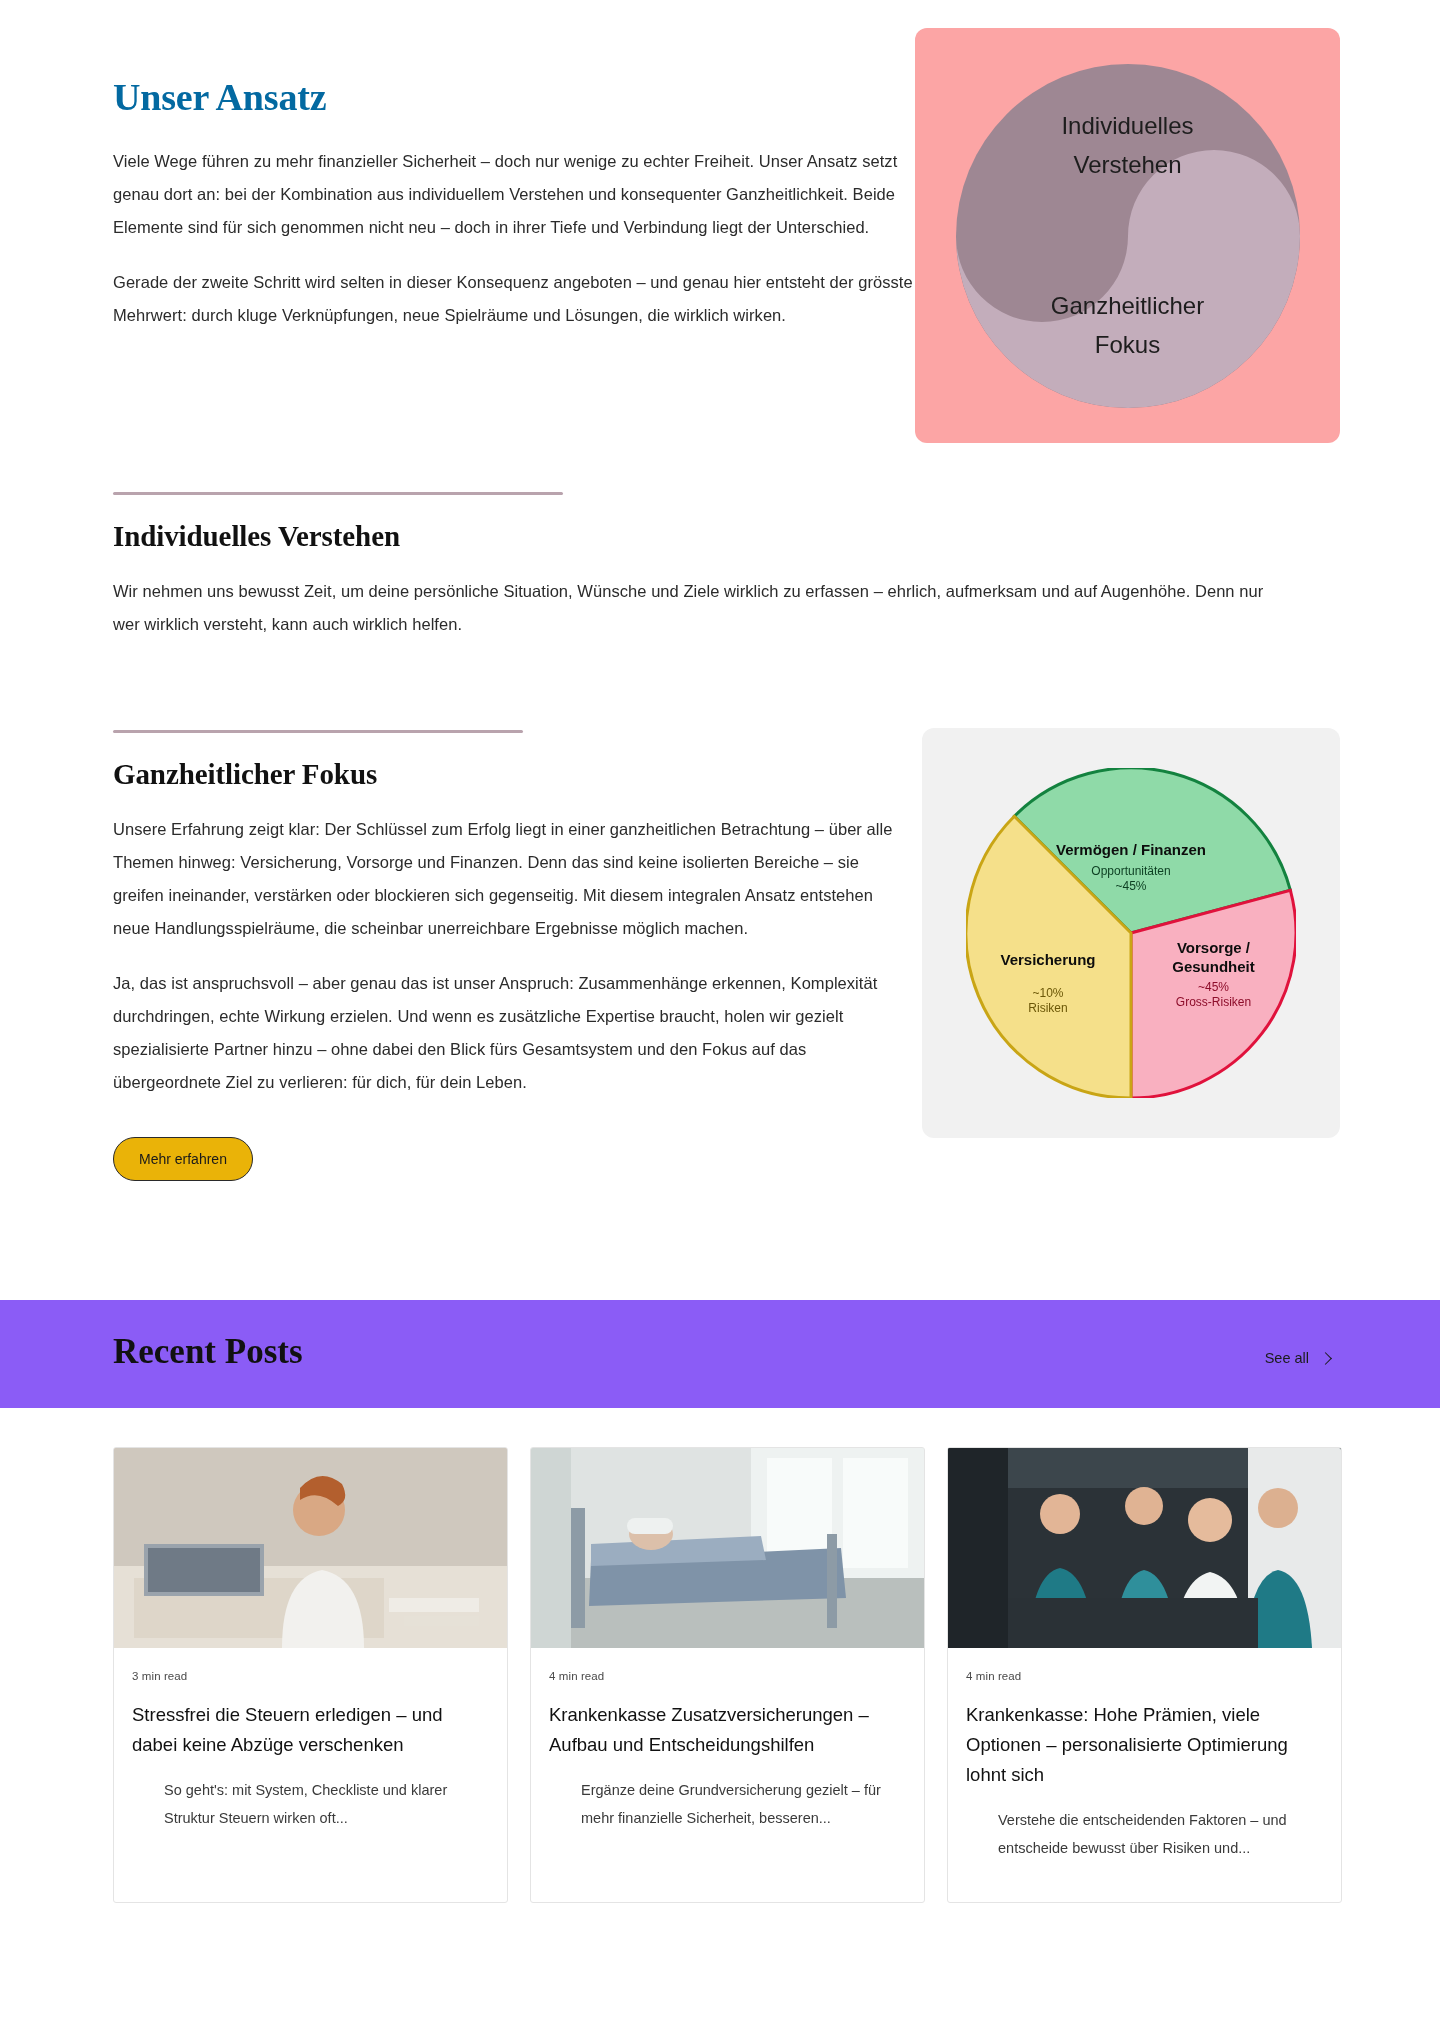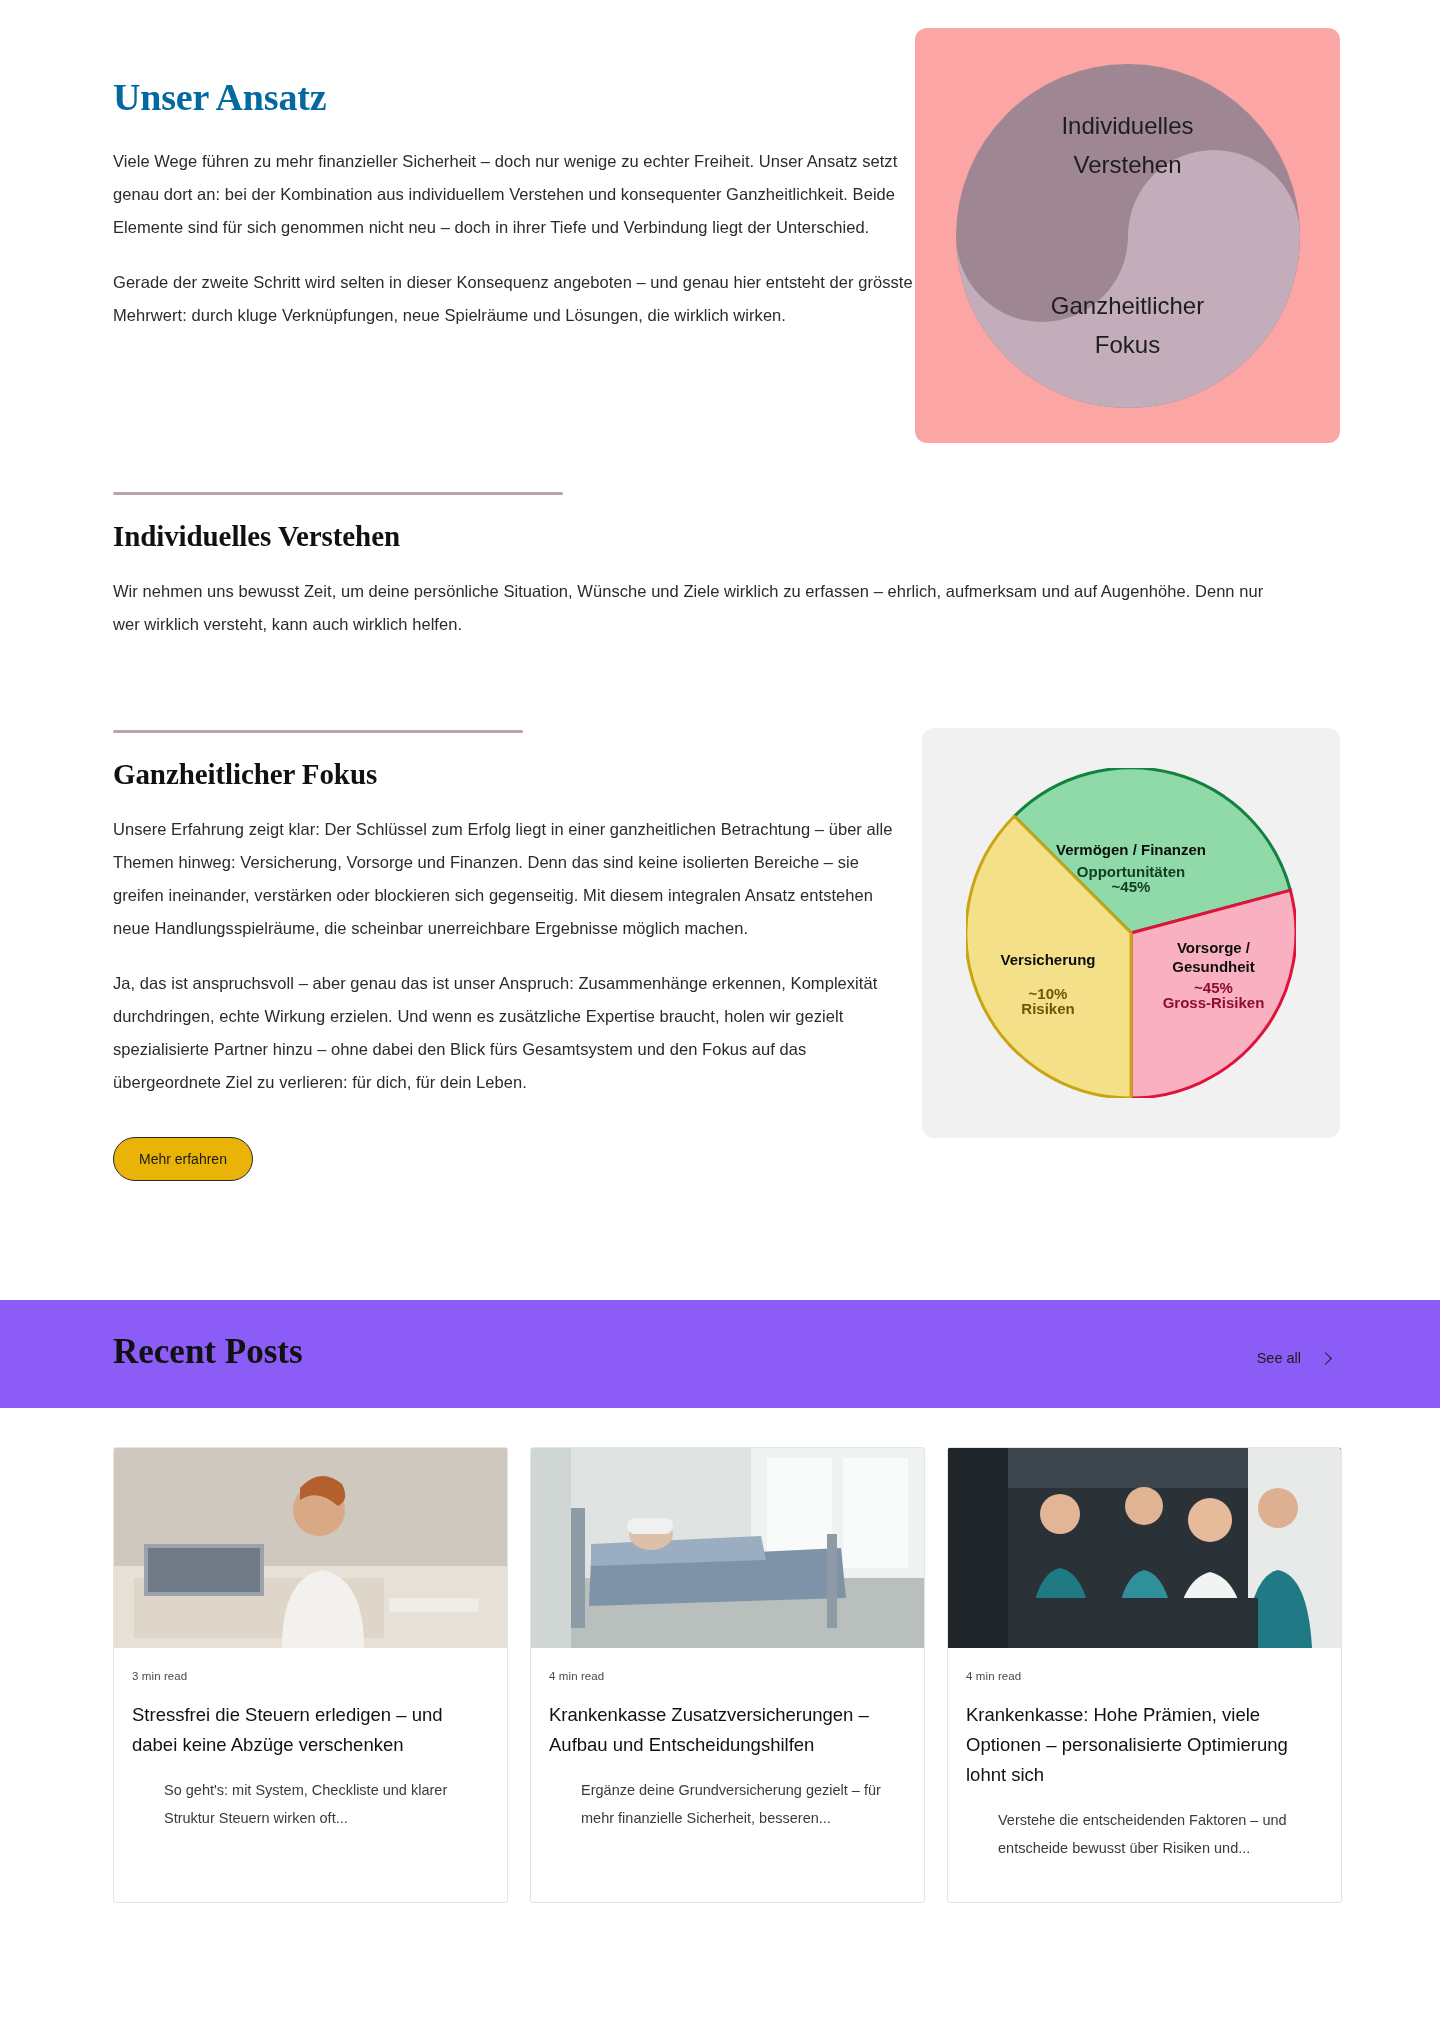--- a/index.html
+++ b/index.html
@@ -113,22 +113,22 @@
     text-align: center;
     font-family: "Liberation Sans", sans-serif;
     pointer-events: none;
   }
   .pie-main {
     font-size: 15px;
     font-weight: 700;
     line-height: 19px;
   }
   .pie-sub {
-    font-size: 15px;
-    font-weight: 700;
+    font-size: 12px;
+    font-weight: 400;
     line-height: 15px;
   }
 
   
   .btn {
     display: inline-block;
     border: 1px solid #2a2a2a;
     border-radius: 24px;
     padding: 13px 25px;
     font-size: 14px;
@@ -156,21 +156,21 @@
     color: #111;
   }
   .see-all {
     position: absolute;
     right: 110px;
     top: 50px;
     font-size: 14.5px;
     color: #1b1b1b;
     display: flex;
     align-items: center;
-    gap: 20px;
+    gap: 12px;
     cursor: pointer;
   }
   .chev {
     display: inline-block;
     width: 9px; height: 9px;
     border-right: 1.6px solid #1b1b1b;
     border-top: 1.6px solid #1b1b1b;
     transform: rotate(45deg);
   }
 

